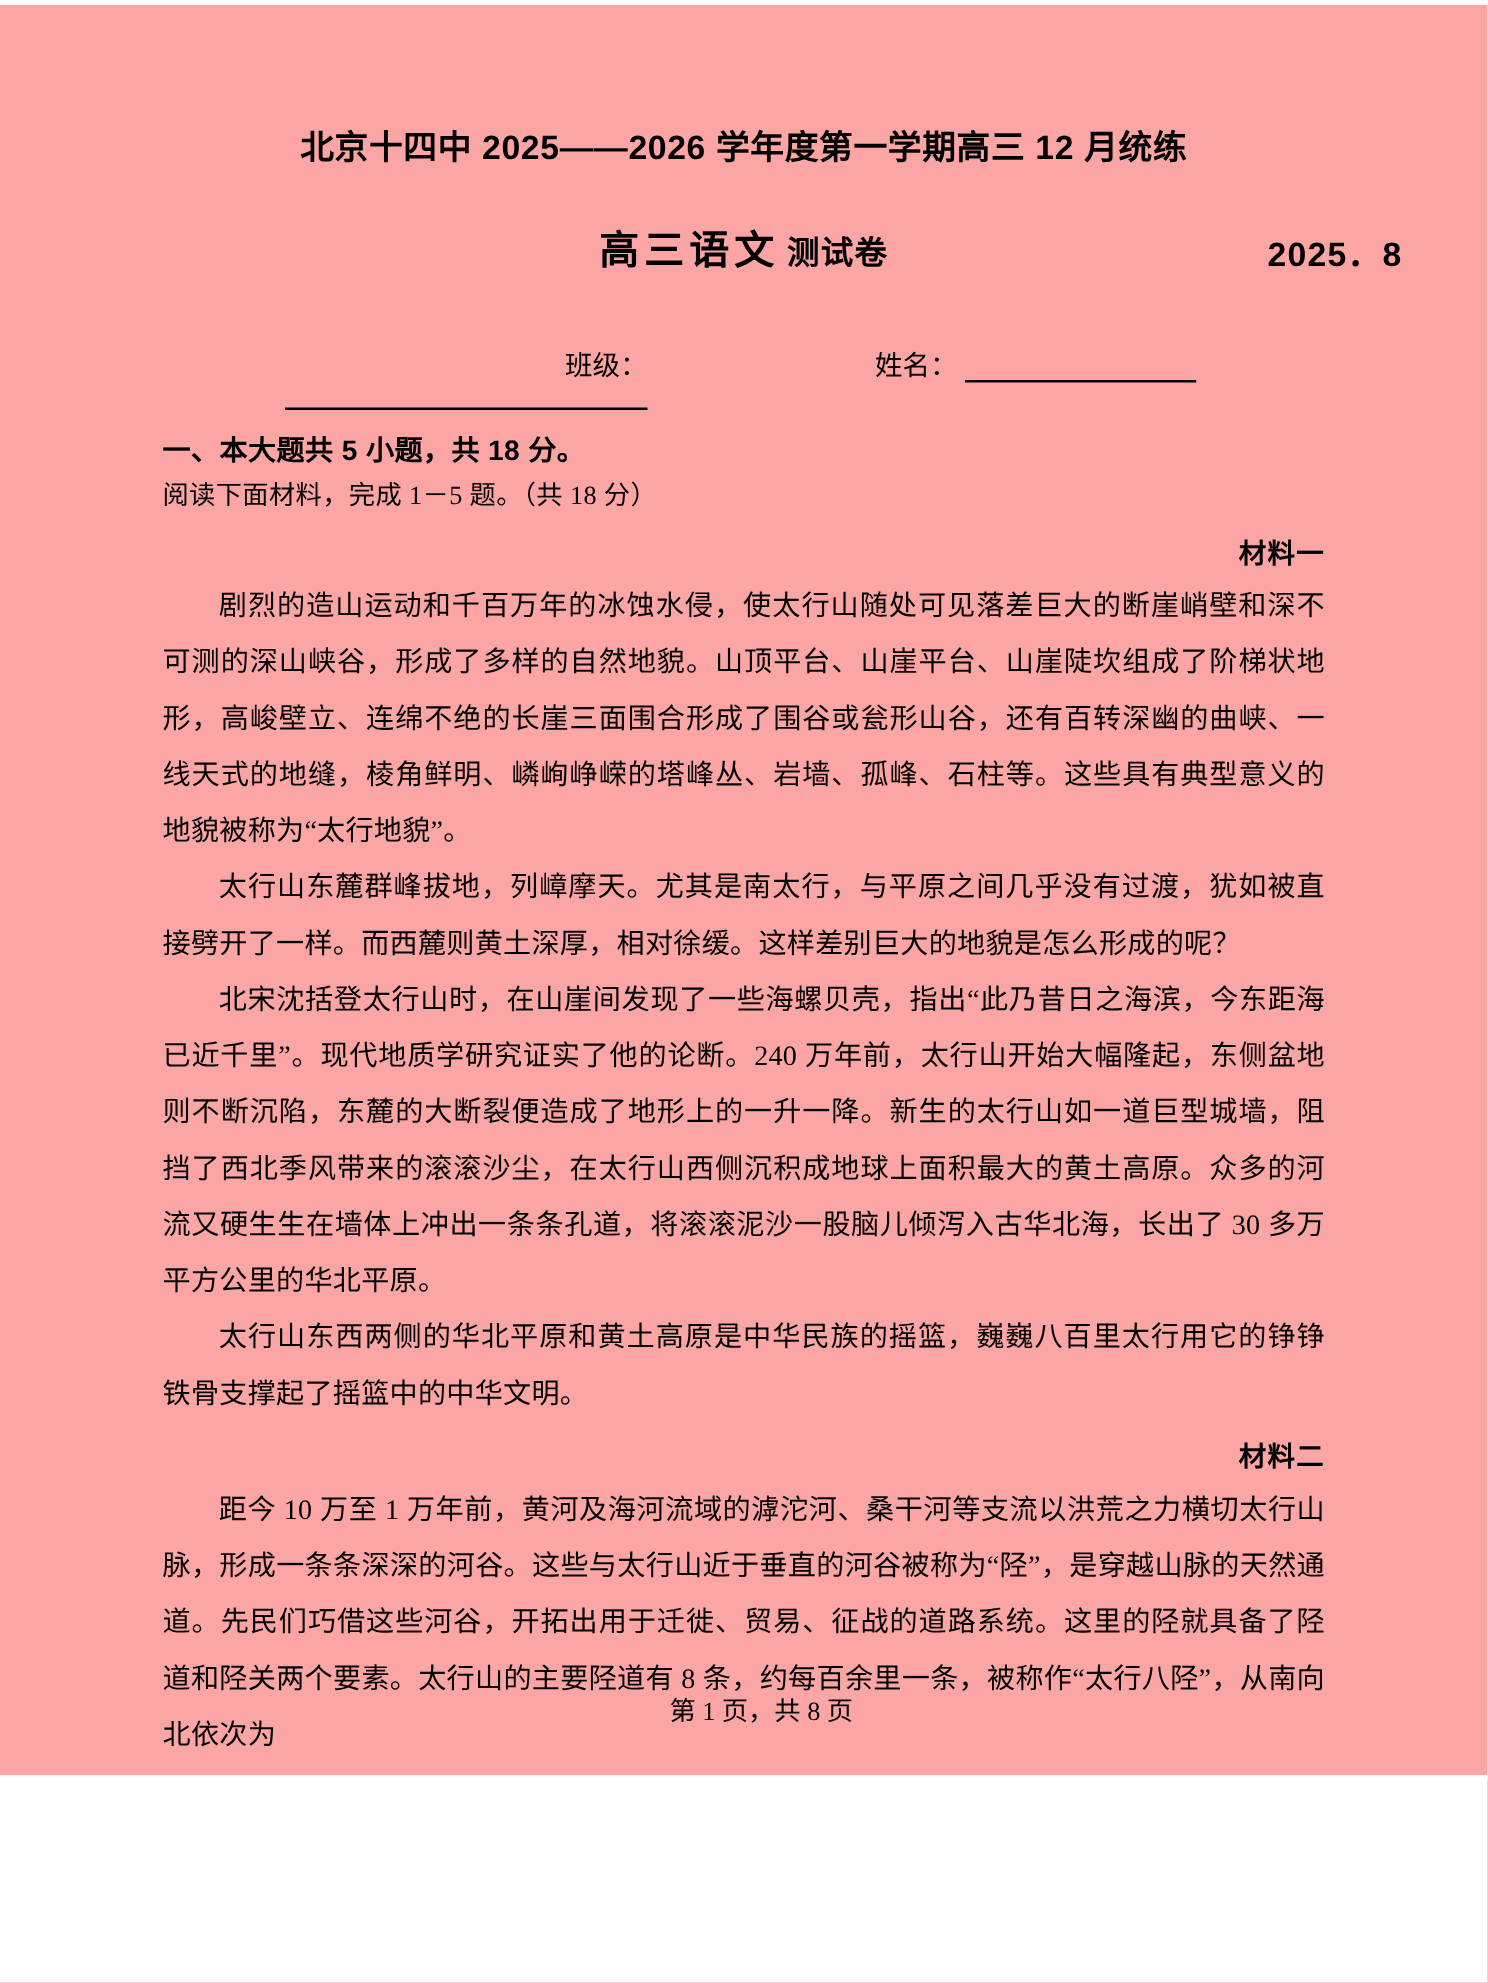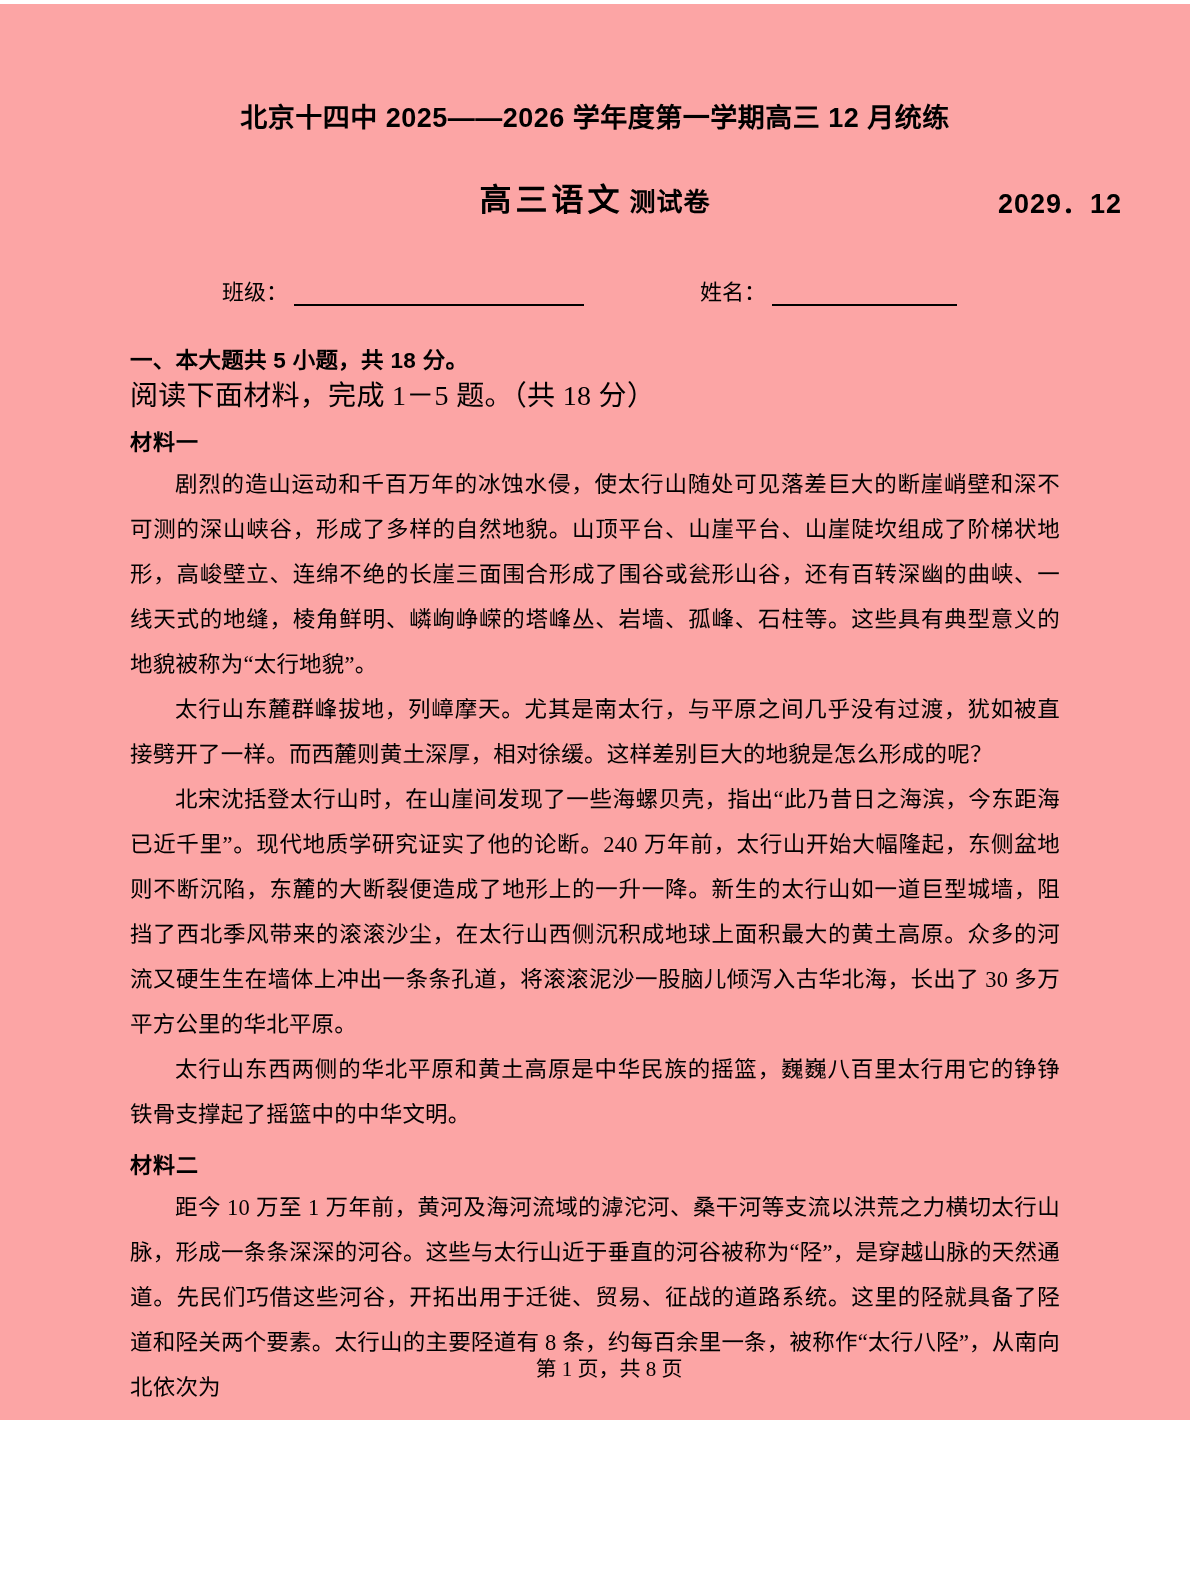--- a/index.html
+++ b/index.html
@@ -83,21 +83,21 @@
     height: 40px;
   }
   .field {
     position: absolute;
     display: flex;
     align-items: flex-end;
     font-size: 22px;
     font-family: "Liberation Serif", "DejaVu Serif", serif;
     white-space: nowrap;
   }
-  .field-class { left: 222px; }
+  .field-class { left: 222px; flex-direction: column; }
   .field-name  { left: 700px; }
   .field-label { font-size: 22px; line-height: 1; padding-bottom: 2px; }
   .field-rule {
     display: inline-block;
     border-bottom: 2px solid #000;
     height: 20px;
     margin-left: 6px;
   }
   .rule-class { width: 290px; }
   .rule-name  { width: 185px; }
@@ -111,27 +111,27 @@
   }
   .section-head {
     font-family: "Liberation Sans", "DejaVu Sans", sans-serif;
     font-weight: bold;
     font-size: 22.5px;
     line-height: 34px;
     letter-spacing: 0.3px;
     white-space: nowrap;
   }
   .instruction {
-    font-size: 28px;
+    font-size: 21px;
     line-height: 36px;
     letter-spacing: 0.3px;
     white-space: nowrap;
   }
   .material-label {
-    text-align: left;
+    text-align: right;
     font-family: "Liberation Sans", "DejaVu Sans", sans-serif;
     font-weight: bold;
     font-size: 22px;
     line-height: 30px;
     margin-top: 14px;
     margin-bottom: 4px;
     letter-spacing: 1px;
   }
   .para {
     font-size: 22.5px;
@@ -168,21 +168,21 @@
 <body>
 
 <div class="page">
 
   <div class="doc-title">北京十四中 2025——2026 学年度第一学期高三 12 月统练</div>
 
   <div class="subtitle-row">
     <div class="subject-line">
       <span class="subject-main">高三语文</span><span class="subject-sub">测试卷</span>
     </div>
-    <div class="exam-date">2029．12</div>
+    <div class="exam-date">2025．8</div>
   </div>
 
   <div class="identity-row">
     <div class="field field-class">
       <span class="field-label">班级：</span>
       <span class="field-rule rule-class"></span>
     </div>
     <div class="field field-name">
       <span class="field-label">姓名：</span>
       <span class="field-rule rule-name"></span>

